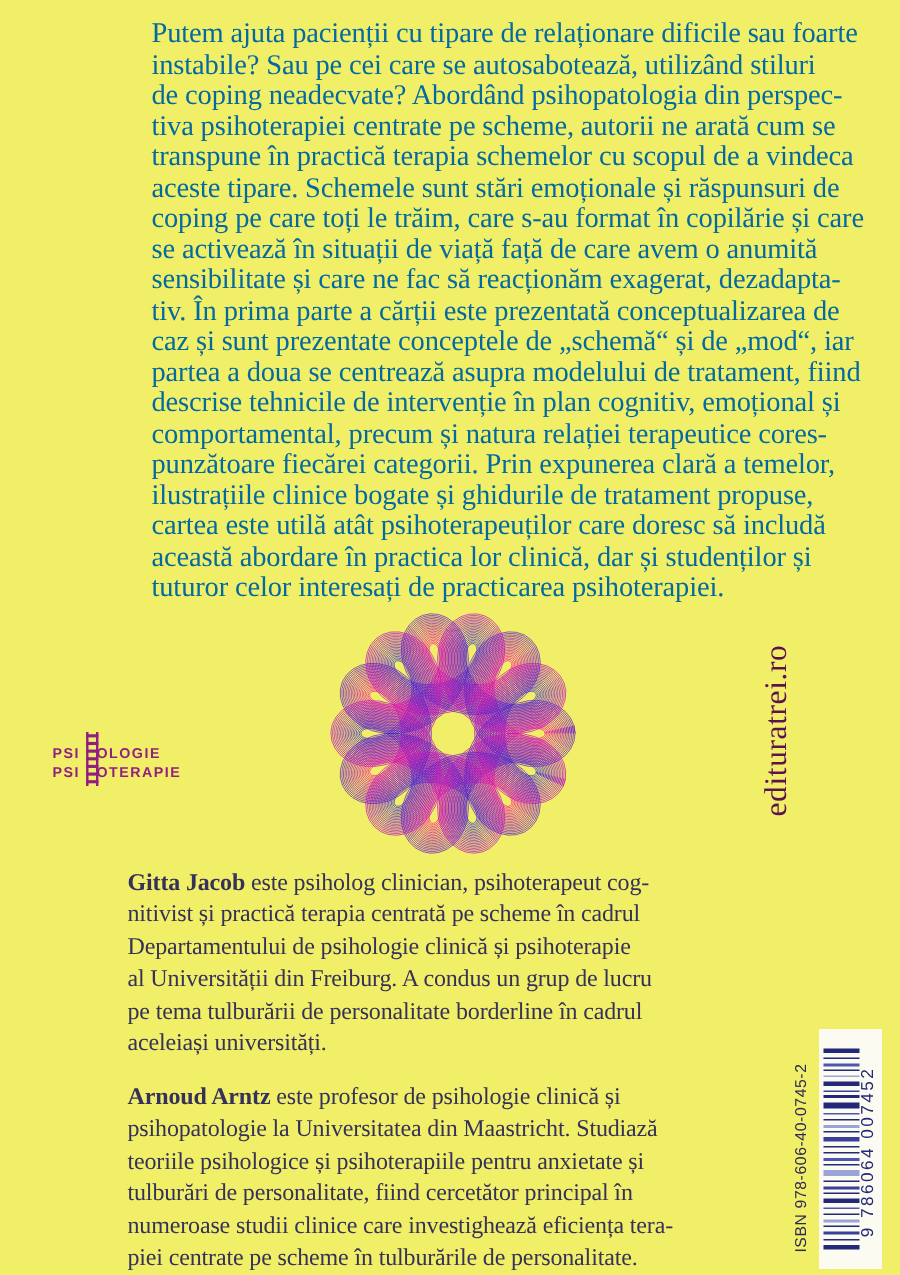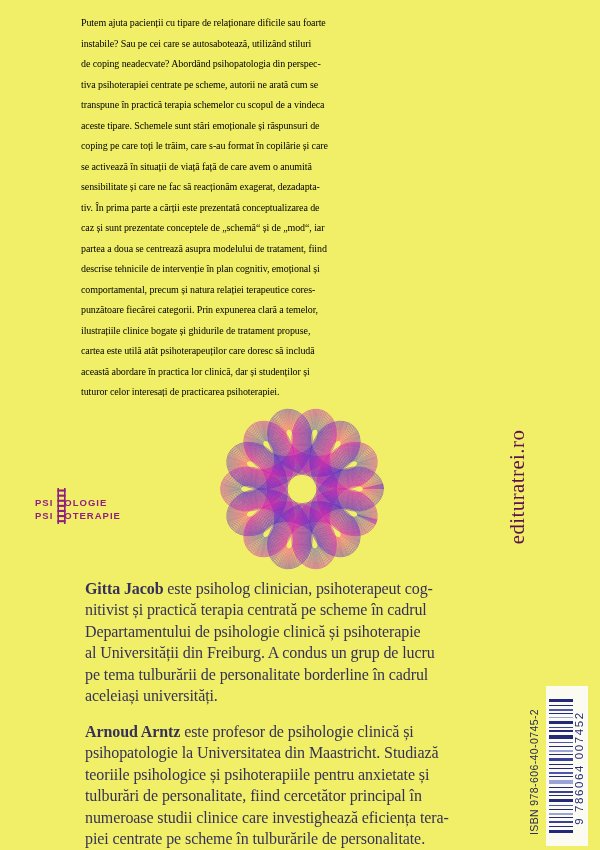--- a/index.html
+++ b/index.html
@@ -2,22 +2,22 @@
 <html><head>
 <meta charset="utf-8">
 <style>
   html,body{margin:0;padding:0;}
   .cover{
     position:relative; width:600px; height:850px; overflow:hidden;
     background:#f1ef67;
     font-family:"Liberation Serif", serif;
   }
   .synopsis{
-    position:absolute; left:81px; top:13px; width:496px;
-    font-size:10px; line-height:20.5px; color:#000000;
+    position:absolute; left:101px; top:13px; width:496px;
+    font-size:19px; line-height:20.5px; color:#0369a1;
     white-space:pre-line; letter-spacing:-0.1px;
   }
   
   .category-logo{
     position:absolute; left:35px; top:473px;
     font-family:"Liberation Sans", sans-serif;
     font-size:9.5px; font-weight:bold; letter-spacing:1px;
     color:#911e80; line-height:12.5px;margin-top:24px;
   }
   .logo-row{display:flex; align-items:baseline;}

